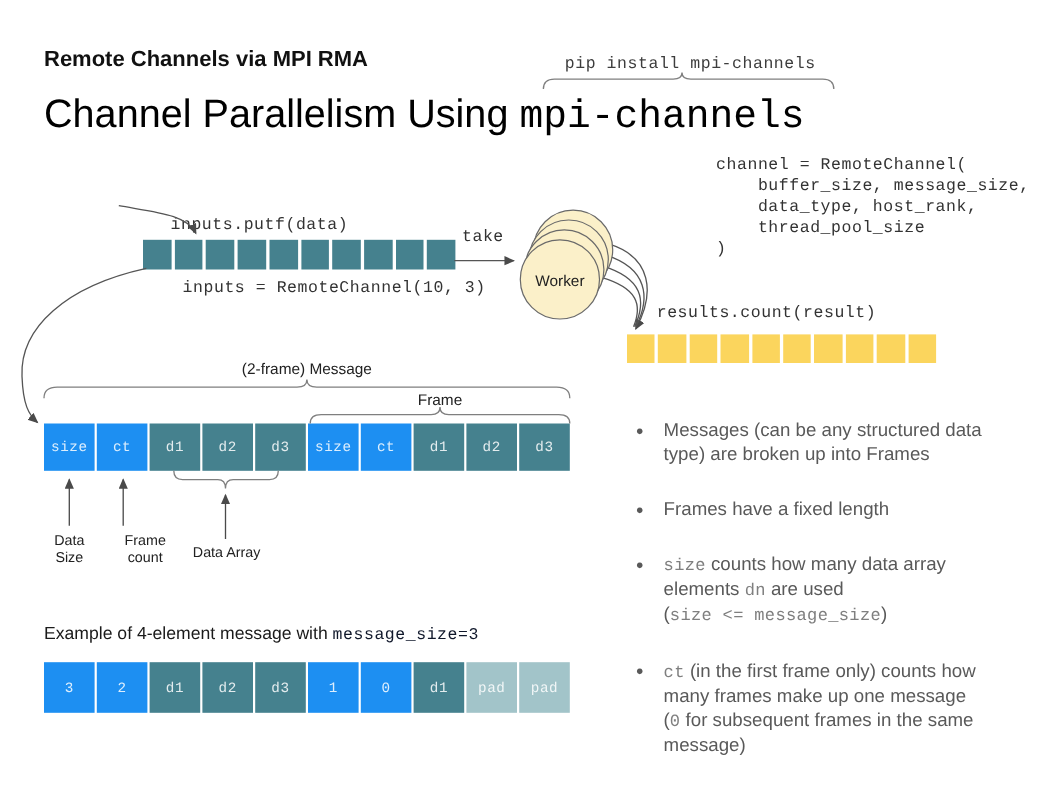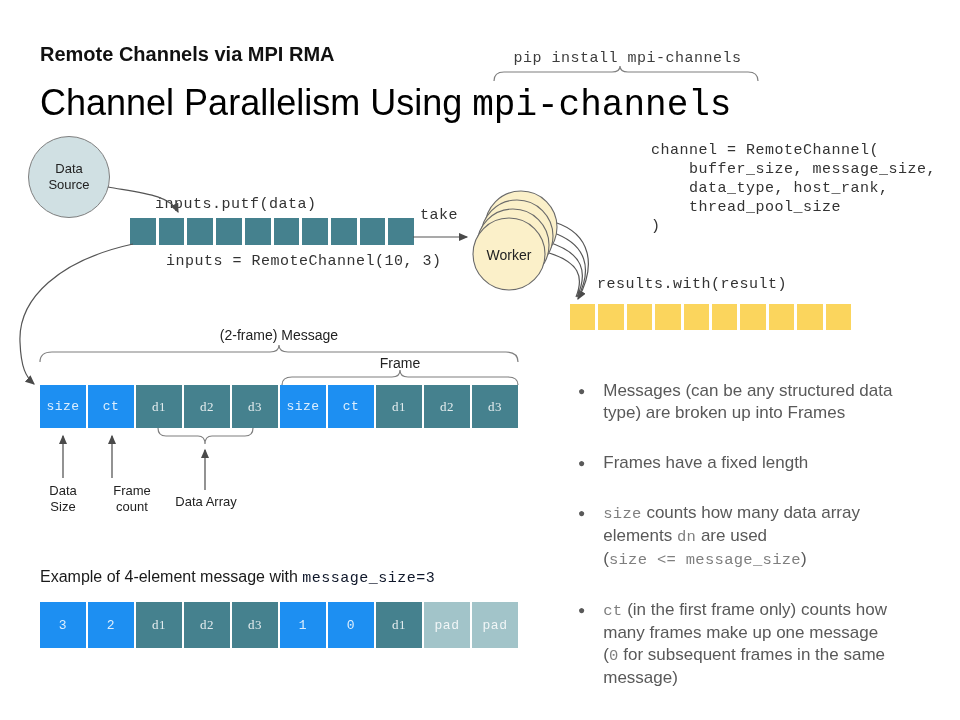--- a/index.html
+++ b/index.html
@@ -17,21 +17,21 @@
     border:1px solid #7f7f7f;display:flex;align-items:center;justify-content:center;
     text-align:center;font-size:13px;line-height:16px;color:#222;}
   .worker-label{font-size:14px;color:#222;text-align:center;}
   .row{display:flex;}
   .row.gap3{gap:3px;} .row.gap2{gap:2px;}
   .cell{flex:1;display:flex;align-items:center;justify-content:center;
     font-family:"Liberation Mono","DejaVu Sans Mono",monospace;font-size:13px;
     letter-spacing:.5px;color:rgba(255,255,255,.85);}
   .cell.teal{background:var(--teal);}
   .cell.header{background:var(--blue);}
-  .cell.data{background:var(--teal);font-family:Liberation Serif, serif;}
+  .cell.data{background:var(--teal);}
   .cell.pad{background:var(--pad);}
   .cell.yellow{background:var(--yellow);}
   .diagram-label{font-size:14px;color:#222;text-align:center;}
   .small-label{font-size:13px;line-height:16px;color:#222;text-align:center;}
   .caption{font-size:16px;color:#1a1a1a;white-space:nowrap;}
   .caption .mono{color:#0f172a;font-size:15px;}
   .bullets{display:flex;flex-direction:column;}
   .bullet{display:flex;margin-bottom:28px;}
   .dot{font-size:12px;color:#595959;margin:4px 18px 0 0;flex:0 0 auto;}
   .btext{width:330px;font-size:17px;line-height:22px;color:#595959;white-space:pre-wrap;}
@@ -43,23 +43,20 @@
 <body>
 
 <div id="slide">
 
   <div class="abs kicker" style="left:40px;top:43px;">Remote Channels via MPI RMA</div>
   <div class="abs title" style="left:40px;top:82px;">
     <span>Channel Parallelism Using </span><span class="mono">mpi-channels</span>
   </div>
   <div class="abs pip mono" style="left:495px;top:50px;width:265px;">pip install mpi-channels</div>
 
-  <div class="abs circle-source" style="left:28px;top:136px;">
-    <span style="width:56px;">Data Source</span>
-  </div>
 
   <div class="abs codelabel mono" style="left:155px;top:196px;">inputs.putf(data)</div>
   <div class="abs row gap3" style="left:130px;top:218px;width:284px;height:27px;">
       <div class="cell teal"></div>
       <div class="cell teal"></div>
       <div class="cell teal"></div>
       <div class="cell teal"></div>
       <div class="cell teal"></div>
       <div class="cell teal"></div>
       <div class="cell teal"></div>
@@ -69,21 +66,21 @@
     </div>
   <div class="abs codelabel mono" style="left:130px;top:253px;margin-left:36px;">inputs = RemoteChannel(10, 3)</div>
   <div class="abs codelabel mono" style="left:420px;top:207px;">take</div>
 
   <pre class="abs codeblock mono" style="left:651px;top:141px;margin:0;">channel = RemoteChannel(
     buffer_size, message_size,
     data_type, host_rank,
     thread_pool_size
 )</pre>
 
-  <div class="abs codelabel mono" style="left:597px;top:276px;">results.with(result)</div>
+  <div class="abs codelabel mono" style="left:597px;top:276px;">results.count(result)</div>
   <div class="abs row gap3" style="left:570px;top:304px;width:281px;height:26px;">
       <div class="cell yellow"></div>
       <div class="cell yellow"></div>
       <div class="cell yellow"></div>
       <div class="cell yellow"></div>
       <div class="cell yellow"></div>
       <div class="cell yellow"></div>
       <div class="cell yellow"></div>
       <div class="cell yellow"></div>
       <div class="cell yellow"></div>

